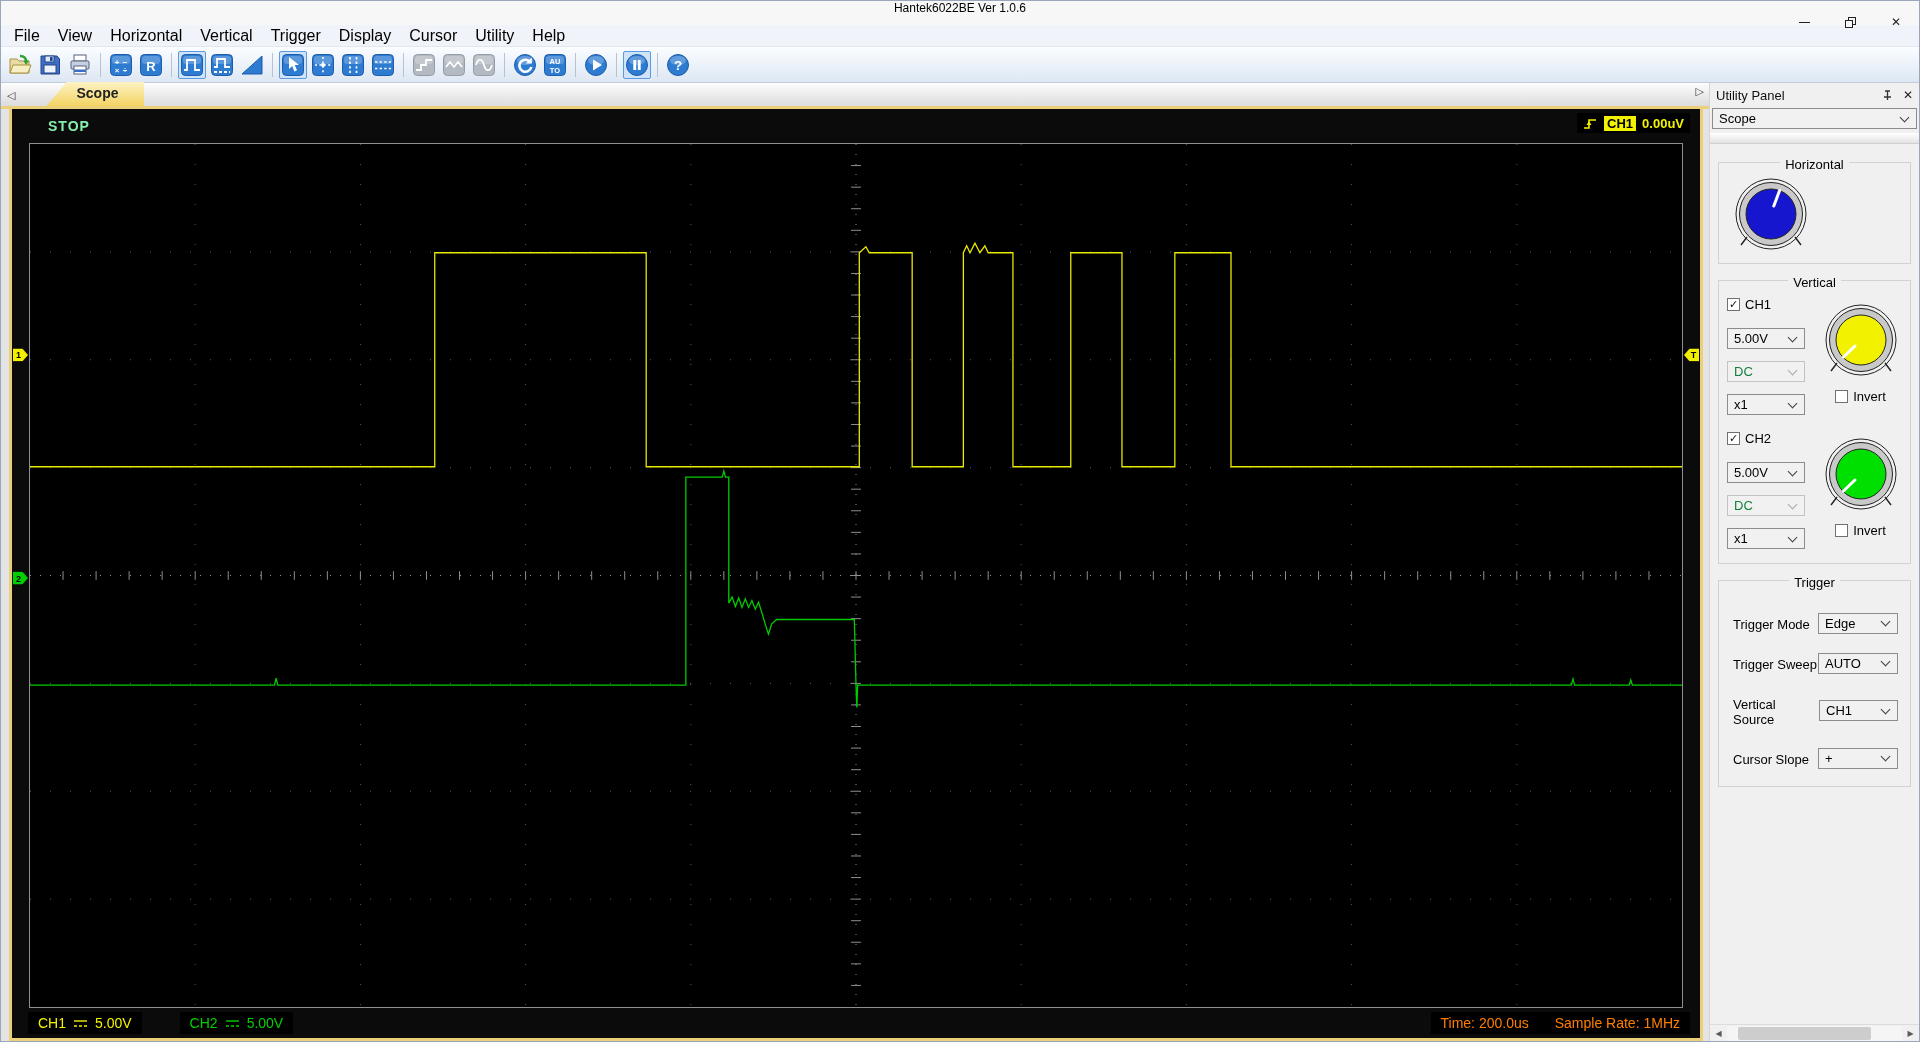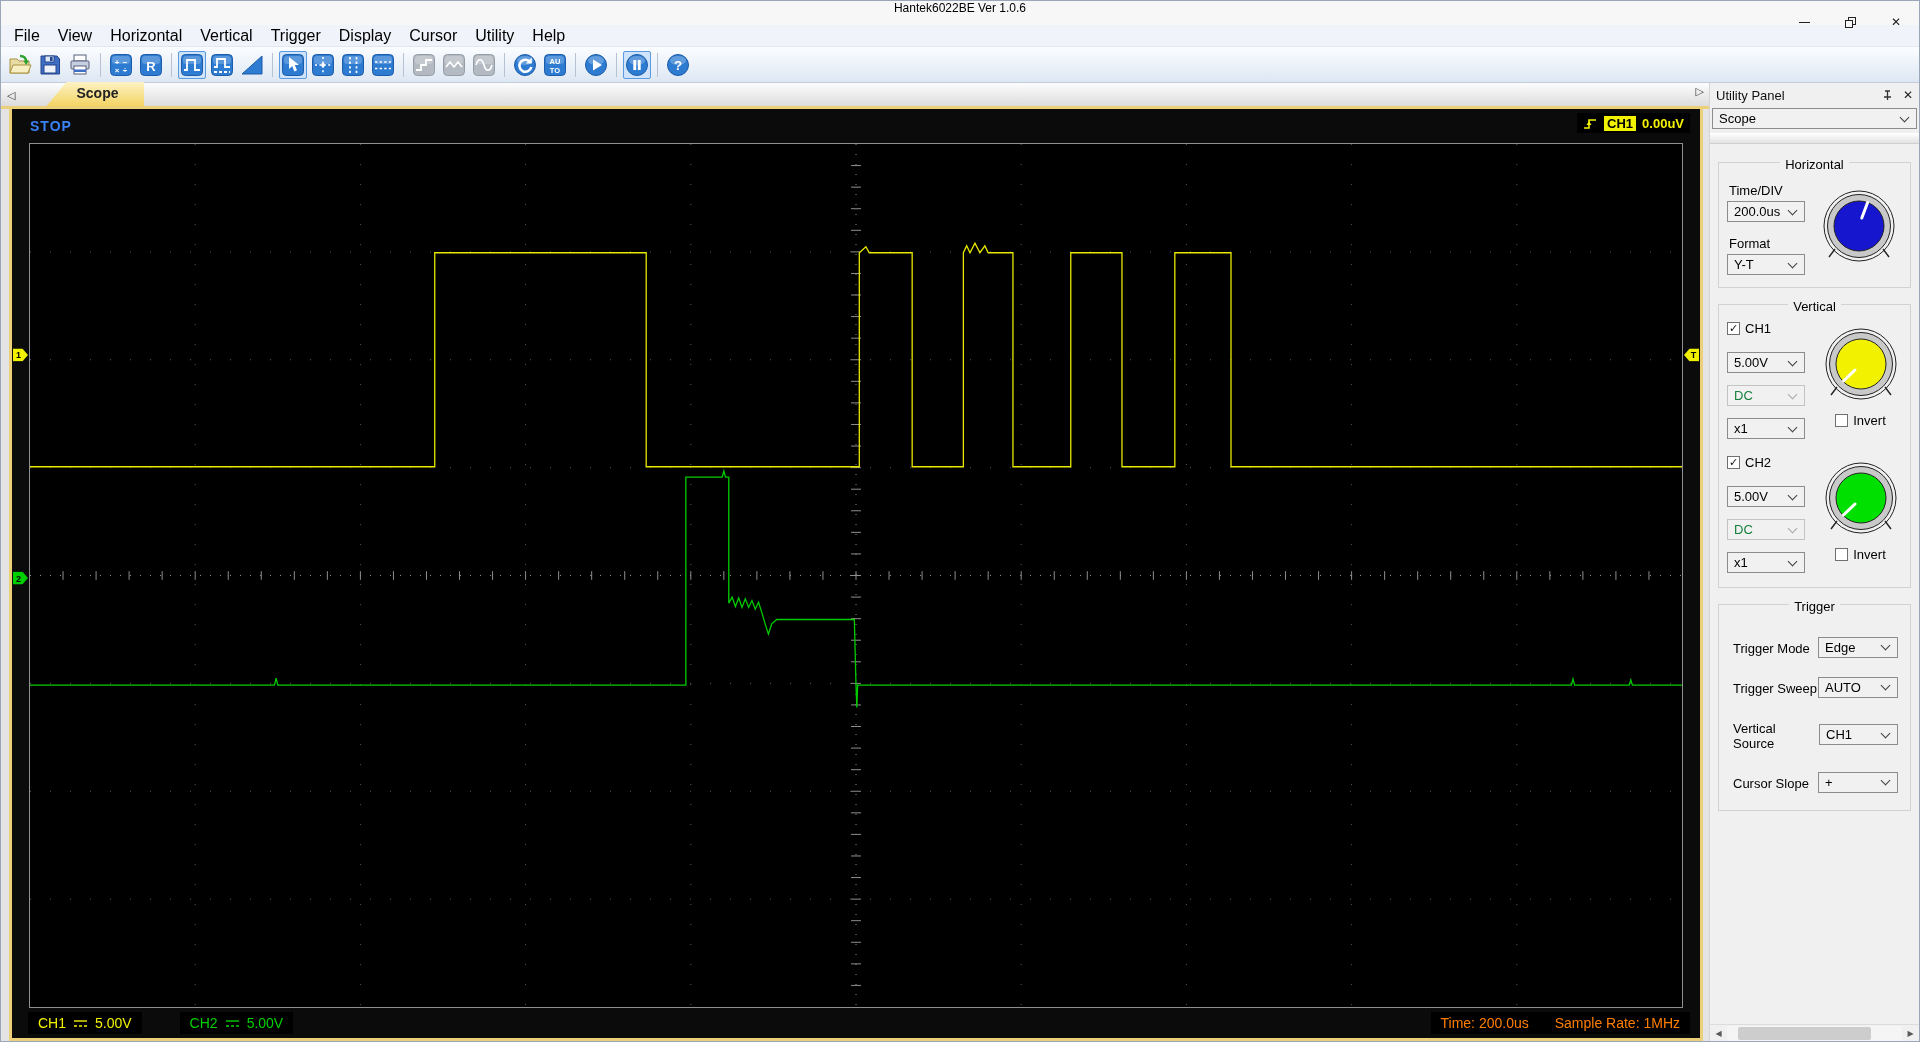--- a/index.html
+++ b/index.html
@@ -42,21 +42,21 @@
   .tab-arrow { font-size:11px; color:#333; padding:0 3px 4px 6px; }
   .tab-arrow.right { position:absolute; right:2px; bottom:4px; }
   .tab { height:24px; margin-left:28px; padding:3px 26px 0 30px;
     background:linear-gradient(#fdf3c4,#f3d363); clip-path:polygon(20px 0,100% 0,100% 100%,0 100%);
     font-size:14px; font-weight:bold; color:#222; }
 
   
   .scope-page { flex:1; margin:0 6px 0 8px; border:3px solid #ecd079; border-top:none;
     background:#0b0b0b; display:flex; flex-direction:column; min-height:0; }
   .scope-top { height:34px; display:flex; align-items:center; position:relative; }
-  .stop-text { color:#3b82f6; font-weight:bold; font-size:14px; margin-left:18px; letter-spacing:1px; }
+  .stop-text { color:#86efac; font-weight:bold; font-size:14px; margin-left:36px; letter-spacing:1px; }
   .trig-readout { position:absolute; right:10px; top:4px; display:flex; align-items:center; gap:6px;
     background:#000; padding:2px 6px; }
   .trig-glyph { width:15px; height:16px; }
   .trig-chip { background:#f2f200; color:#000; font-size:13px; font-weight:bold; padding:0 3px; }
   .trig-val { color:#f2f200; font-size:13px; font-weight:bold; }
   .scope-mid { flex:1; display:flex; min-height:0; }
   .side-margin { width:17px; position:relative; }
   .graticule { flex:1; border:1px solid #8f8f8f; position:relative; background:#000; }
   .graticule svg { position:absolute; inset:0; width:100%; height:100%; }
   .marker { position:absolute; width:15px; height:13px; font-size:9px; font-weight:bold; color:#000;
@@ -500,32 +500,20 @@
           <span class="chev"></span>
         </div>
       </div>
       <div class="panel-strip"></div>
 
       <div class="panel-body">
 
         <div class="group">
           <div class="group-legend"><span>Horizontal</span></div>
           <div class="hrow">
-            <div>
-              <div class="lbl">Time/DIV</div>
-              <div class="combo w74">
-                <span>200.0us</span>
-                <span class="chev"></span>
-              </div>
-              <div class="lbl" style="margin-top:14px">Format</div>
-              <div class="combo w74">
-                <span>Y-T</span>
-                <span class="chev"></span>
-              </div>
-            </div>
             <div class="knob-cell">
               <svg class="knob" viewBox="0 0 74 74">
                 <circle cx="37" cy="37" r="35" fill="none" stroke="#222"></circle>
                 <path d="M13 60l-6 8M61 60l6 8" stroke="#222" stroke-width="1.4" fill="none"></path>
                 <circle cx="37" cy="37" r="31.5" fill="#c9c9c9" stroke="#222"></circle>
                 <circle cx="37" cy="37" r="25" stroke="#222" fill="#1616cf"></circle>
                 <line x1="39.8" y1="29" x2="45.6" y2="13.5" stroke="#fff" stroke-width="3" stroke-linecap="round"></line>
               </svg>
             </div>
           </div>

